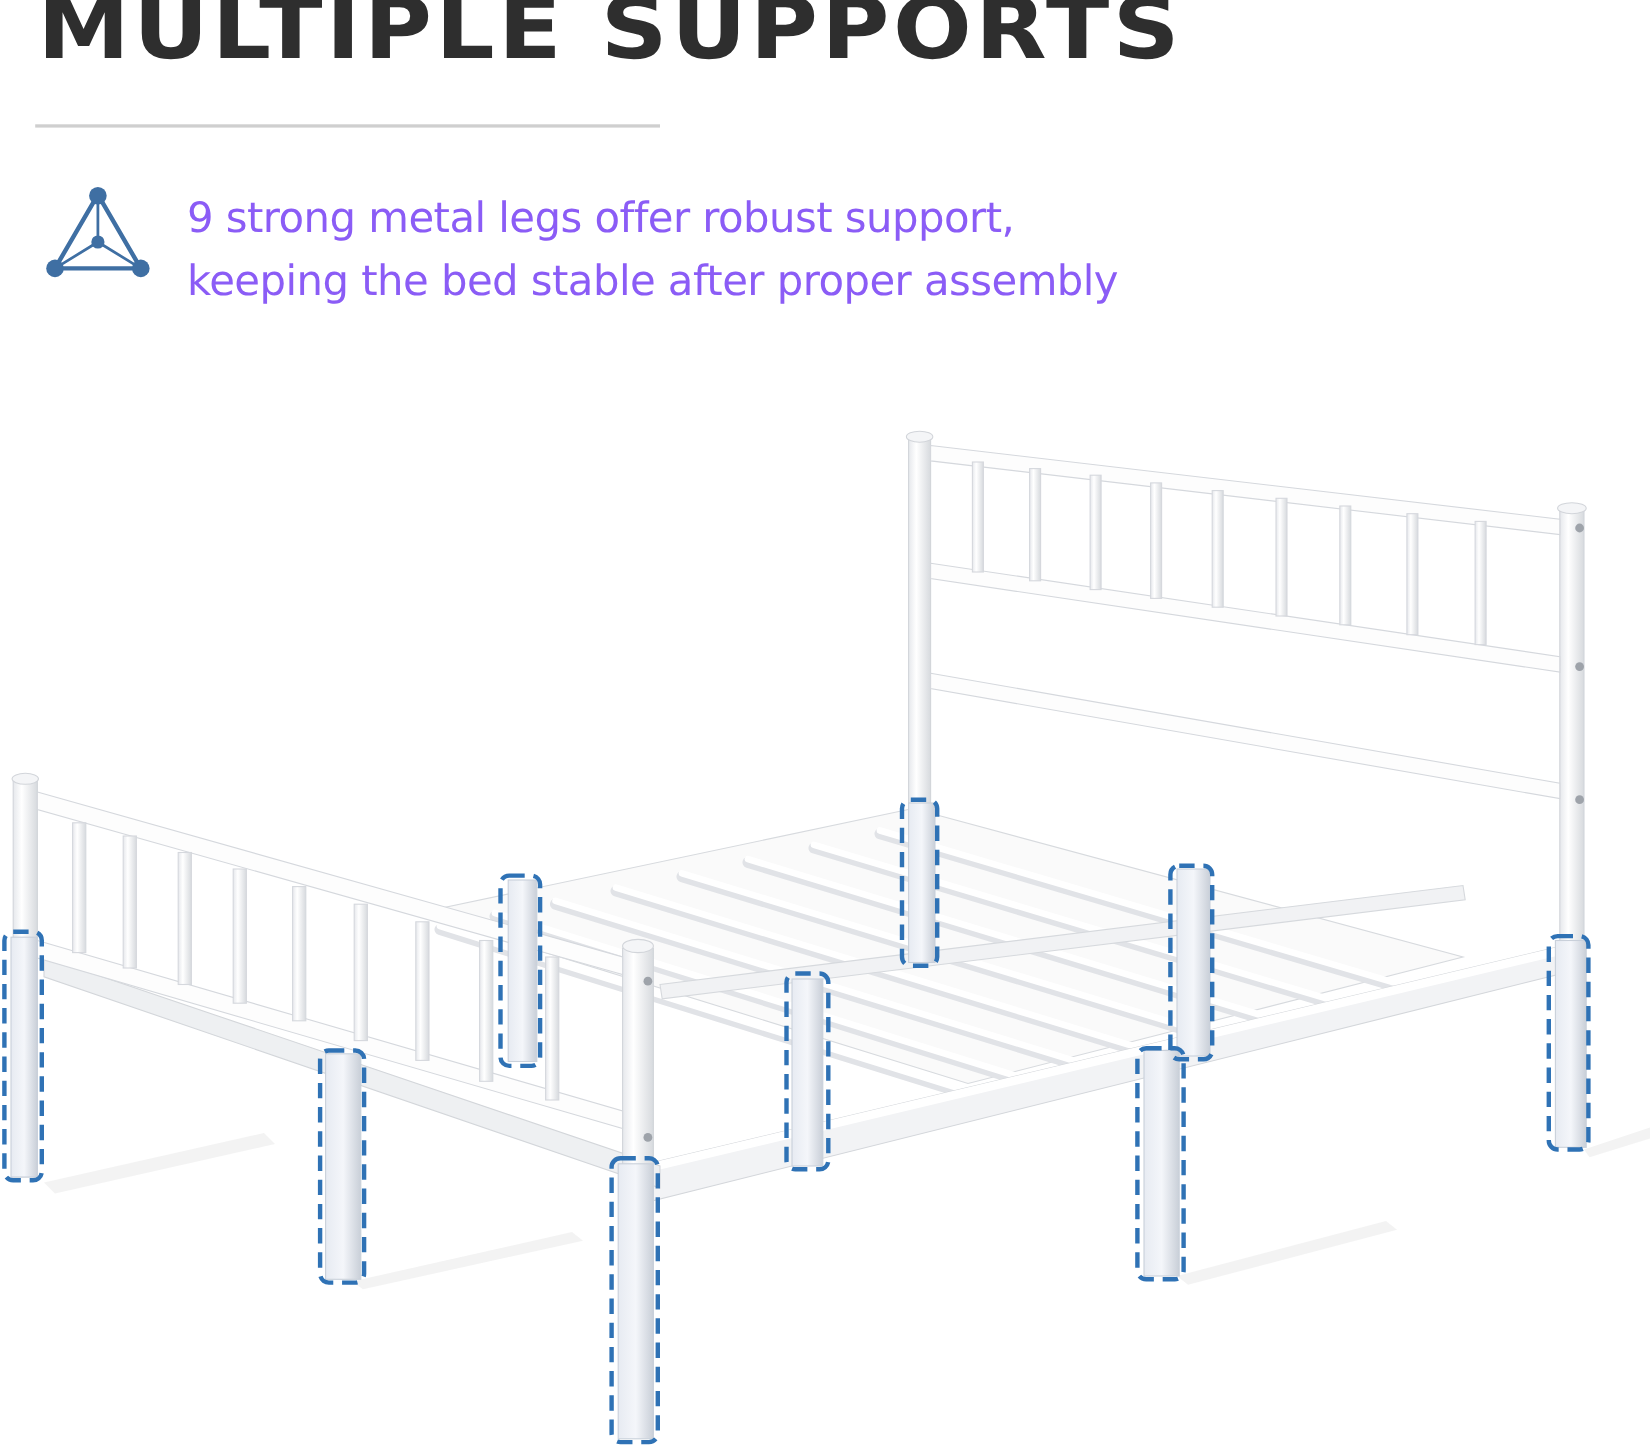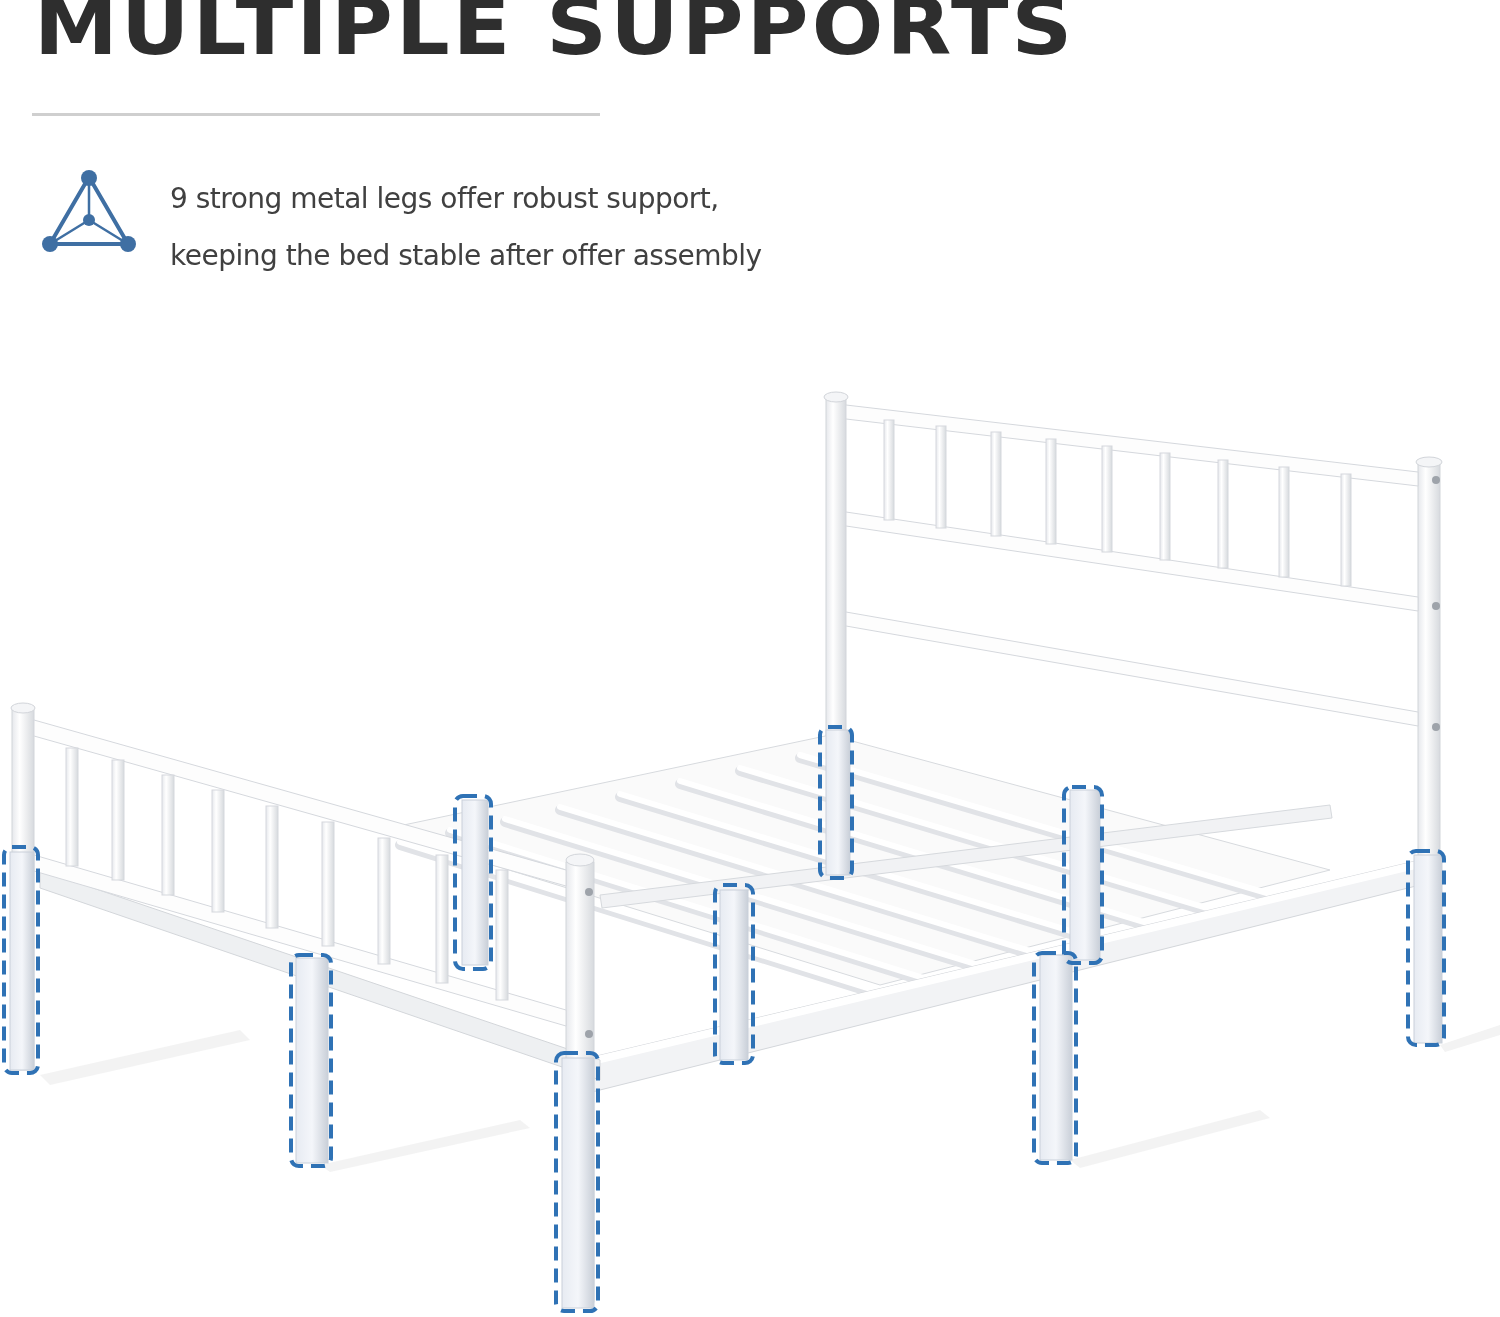--- a/index.html
+++ b/index.html
@@ -1,20 +1,20 @@
 <!DOCTYPE html>
 <html><head>
 <meta charset="utf-8">
 <style>
   html, body { margin:0; padding:0; background:#ffffff; }
   body { width:1500px; height:1317px; position:relative; overflow:hidden; font-family:"DejaVu Sans", sans-serif; }
   .title { position:absolute; left:34px; top:-12px; font-family:"DejaVu Sans", sans-serif; font-weight:bold; font-size:78px; letter-spacing:3px; color:#2e2e2e; white-space:nowrap; line-height:1; transform:scaleX(1.08); transform-origin:left top; }
   .divider { position:absolute; left:32px; top:113px; width:568px; height:3px; background:#cfcfcf; }
   .feature-icon { position:absolute; left:40px; top:168px; width:100px; height:90px; }
-  .feature-text { position:absolute; left:170px; top:170px; font-family:"DejaVu Sans", sans-serif; font-size:28px; color:#404040; line-height:57px; white-space:nowrap; letter-spacing:-0.5px; }
+  .feature-text { position:absolute; left:170px; top:170px; font-family:"DejaVu Sans", sans-serif; font-size:38px; color:#8b5cf6; line-height:57px; white-space:nowrap; letter-spacing:-0.5px; }
   .feature-text span { display:block; }
   .illustration { position:absolute; left:0; top:370px; width:1500px; height:947px; }
 </style>
 </head>
 <body>
 
 <div class="title">MULTIPLE SUPPORTS</div>
 <div class="divider"></div>
 
 <div class="feature-icon">
@@ -31,21 +31,21 @@
       <circle cx="49" cy="10" r="8"></circle>
       <circle cx="49" cy="52" r="6"></circle>
       <circle cx="10" cy="76" r="8"></circle>
       <circle cx="88" cy="76" r="8"></circle>
     </g>
   </svg>
 </div>
 
 <div class="feature-text">
   <span>9 strong metal legs offer robust support,</span>
-  <span>keeping the bed stable after offer assembly</span>
+  <span>keeping the bed stable after proper assembly</span>
 </div>
 
 <div class="illustration">
   <svg width="1500" height="947" viewBox="0 370 1500 947">
     <defs>
       <linearGradient id="tube" x1="0" x2="1" y1="0" y2="0">
         <stop offset="0" stop-color="#e6e8ec"></stop>
         <stop offset="0.35" stop-color="#ffffff"></stop>
         <stop offset="1" stop-color="#d7dade"></stop>
       </linearGradient>

